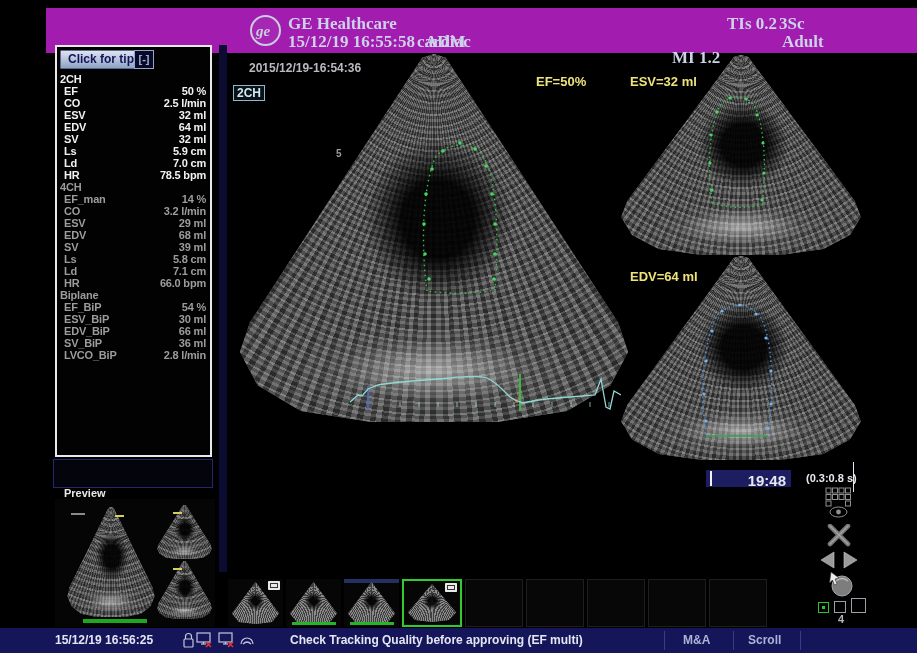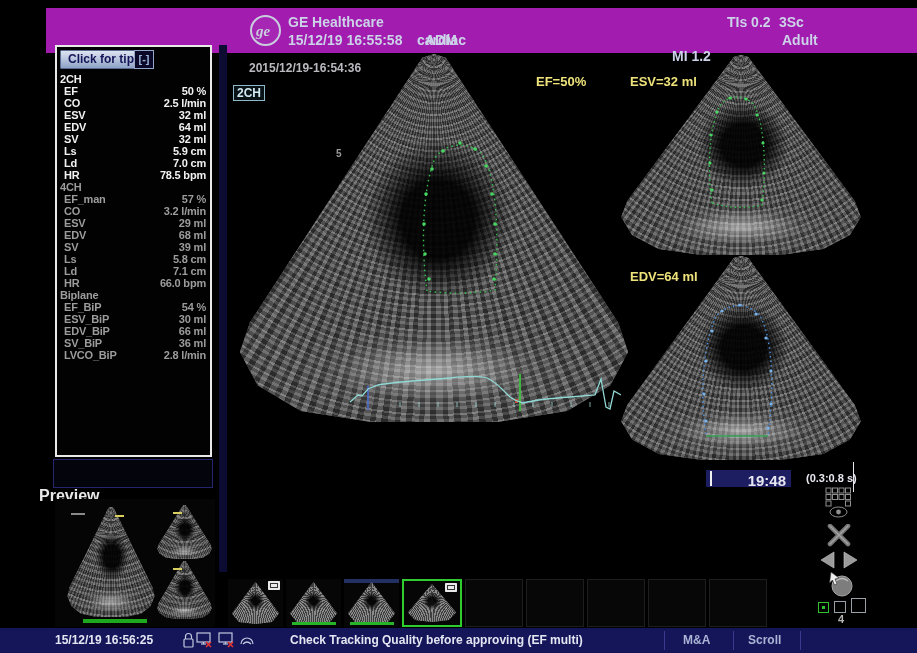--- a/index.html
+++ b/index.html
@@ -3,37 +3,37 @@
 <meta charset="utf-8">
 <style>
   html,body{margin:0;padding:0;background:#000;}
   .screen{position:relative;width:917px;height:653px;background:#000;overflow:hidden;
           font-family:"Liberation Sans",sans-serif;font-weight:bold;-webkit-font-smoothing:antialiased;}
   .abs{position:absolute;}
 
   
   .header{position:absolute;left:0;top:8px;width:917px;height:45px;background:#a21caf;}
   .header .corner{position:absolute;left:0;top:0;width:46px;height:45px;background:#000;}
-  .hdr-text{position:absolute;color:#ccd2e8;font-size:14px;white-space:nowrap;}
+  .hdr-text{position:absolute;color:#ccd2e8;font-size:17px;white-space:nowrap;font-family:Liberation Serif, serif;}
   .ge-logo{position:absolute;left:249px;top:6px;width:33px;height:33px;}
 
   
   .mpanel{position:absolute;left:55px;top:45px;width:157px;height:412px;background:#020202;border:2px solid #e9e9e9;box-sizing:border-box;}
   .tip-btn{position:absolute;left:3px;top:3px;height:17px;padding:0 7px;line-height:17px;
            background:linear-gradient(#dde4f2,#8fa3c6);color:#141456;font-size:12px;border:1px solid #5a6b90;border-radius:1px;}
   .collapse-btn{position:absolute;left:77px;top:3px;width:18px;height:17px;line-height:17px;text-align:center;
            background:#0a0a28;color:#9fb4dd;font-size:11px;border:1px solid #93a5c8;}
   .m-list{position:absolute;left:0;top:26px;right:0;}
   .m-title{color:#9c9c9c;font-size:11px;line-height:12px;padding-left:3px;letter-spacing:-0.2px;}
   .m-title.bright{color:#f2f2f2;}
   .m-row{display:flex;justify-content:space-between;color:#9c9c9c;font-size:11px;line-height:12px;
          padding-left:7px;padding-right:4px;letter-spacing:-0.2px;}
   .m-row.bright{color:#f2f2f2;}
   .navy-box{position:absolute;left:53px;top:459px;width:158px;height:27px;border:1px solid #26266e;background:#04040c;}
-  .preview-label{position:absolute;left:39px;top:487px;color:#e8e8e8;font-size:16px;}
+  .preview-label{position:absolute;left:64px;top:487px;color:#e8e8e8;font-size:11px;}
   .preview-img{position:absolute;left:55px;top:499px;width:160px;height:128px;background:#050505;overflow:hidden;}
   .pv-mark{position:absolute;height:2px;background:#d8cf5e;}
   .pv-gray{position:absolute;height:2px;background:#8a8a8a;}
   .pv-approved{position:absolute;left:28px;top:120px;width:64px;height:4px;background:#1da81d;}
   .side-divider{position:absolute;left:219px;top:45px;width:8px;height:527px;background:#0c0c33;}
 
   
   .sector{position:absolute;overflow:hidden;}
   .sector::before{content:'';position:absolute;inset:0;
     background:
@@ -140,21 +140,21 @@
           <span>Ld</span>
           <span>7.0 cm</span>
         </div>
         <div class="m-row bright">
           <span>HR</span>
           <span>78.5 bpm</span>
         </div>
         <div class="m-title">4CH</div>
         <div class="m-row">
           <span>EF_man</span>
-          <span>57 %</span>
+          <span>14 %</span>
         </div>
         <div class="m-row">
           <span>CO</span>
           <span>3.2 l/min</span>
         </div>
         <div class="m-row">
           <span>ESV</span>
           <span>29 ml</span>
         </div>
         <div class="m-row">

